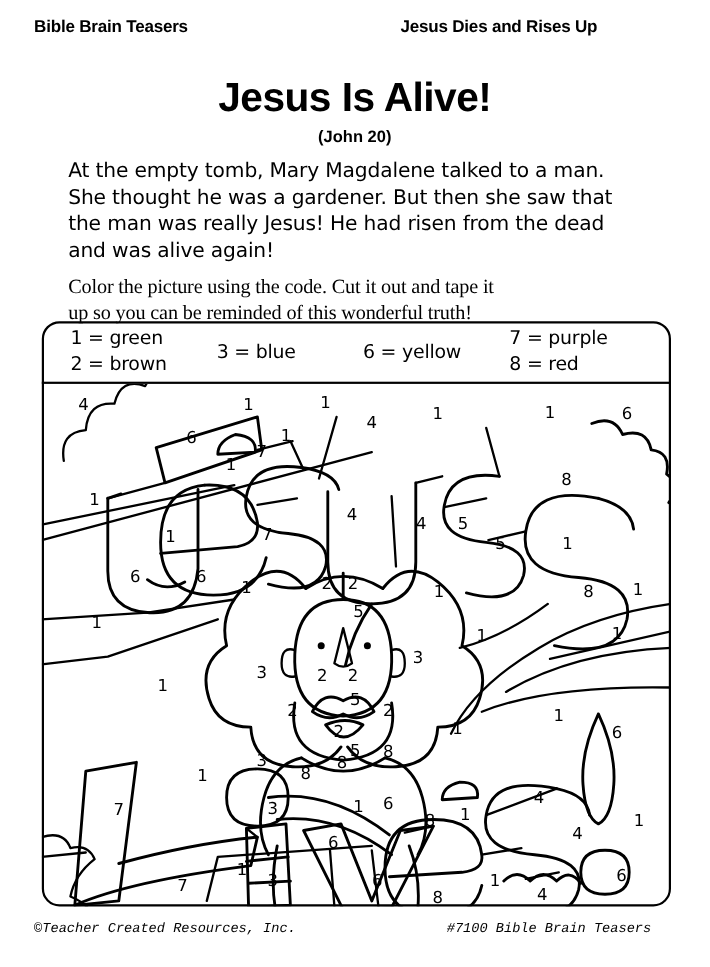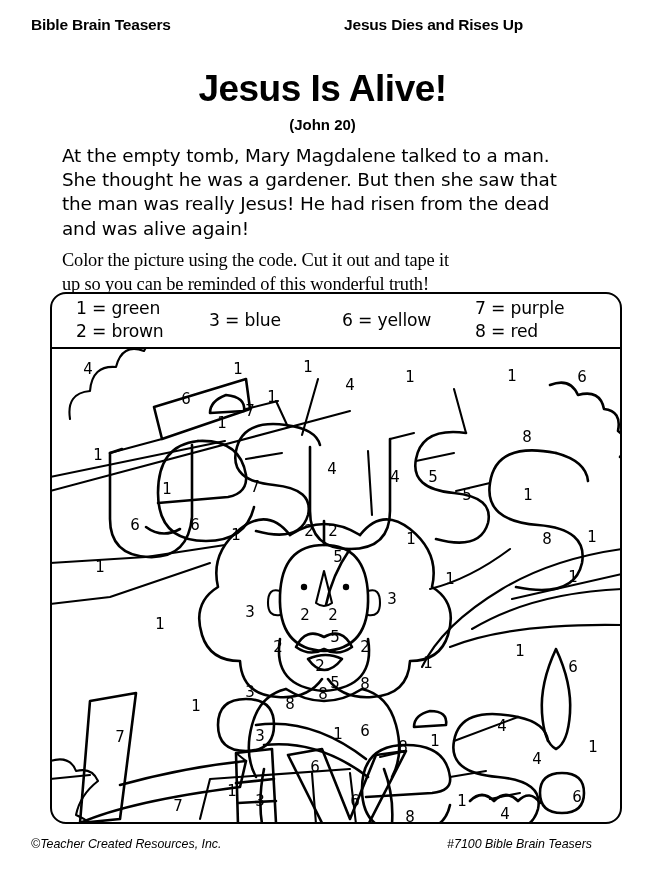--- a/index.html
+++ b/index.html
@@ -16,20 +16,21 @@
     overflow: hidden;
   }
 
   
   .runhead {
     position: absolute;
     top: 16px;
     left: 0;
     width: 555px;
     height: 22px;
+    padding-left: 20px;
   }
   .runhead-left {
     position: absolute;
     left: 31px;
     top: 0;
     font-size: 15.5px;
     font-weight: bold;
     letter-spacing: -0.2px;
     font-family: "Liberation Sans", sans-serif;
   }
@@ -76,21 +77,21 @@
     font-family: "DejaVu Sans", sans-serif;
     letter-spacing: -0.15px;
     white-space: pre-line;
   }
   #para-1 { top: 144px; }
   #para-2 { top: 248px; font-family: Liberation Serif, serif; }
 
   
   .frame {
     position: absolute;
-    left: 50px;
+    left: 38px;
     top: 292px;
     width: 572px;
     height: 532px;
   }
   .frame-outline {
     position: absolute;
     inset: 0;
     border: 2.2px solid #000;
     border-radius: 16px;
     box-sizing: border-box;
@@ -133,21 +134,21 @@
   }
   .picture svg { display: block; }
 
   
   .footer {
     position: absolute;
     bottom: 24px;
     left: 0;
     width: 624px;
     height: 18px;
-    font-family: Liberation Sans, sans-serif;
+    font-family: Liberation Mono, monospace;
     font-style: italic;
     font-size: 12.4px;
   }
   .footer-left  { position: absolute; left: 31px;  top: 0; }
   .footer-mid   { position: absolute; left: 0; top: 0; width: 645px; text-align: center; }
   .footer-right { position: absolute; right: 32px; top: 0; }
 
   
   .num {
     font-family: "DejaVu Sans", sans-serif;

